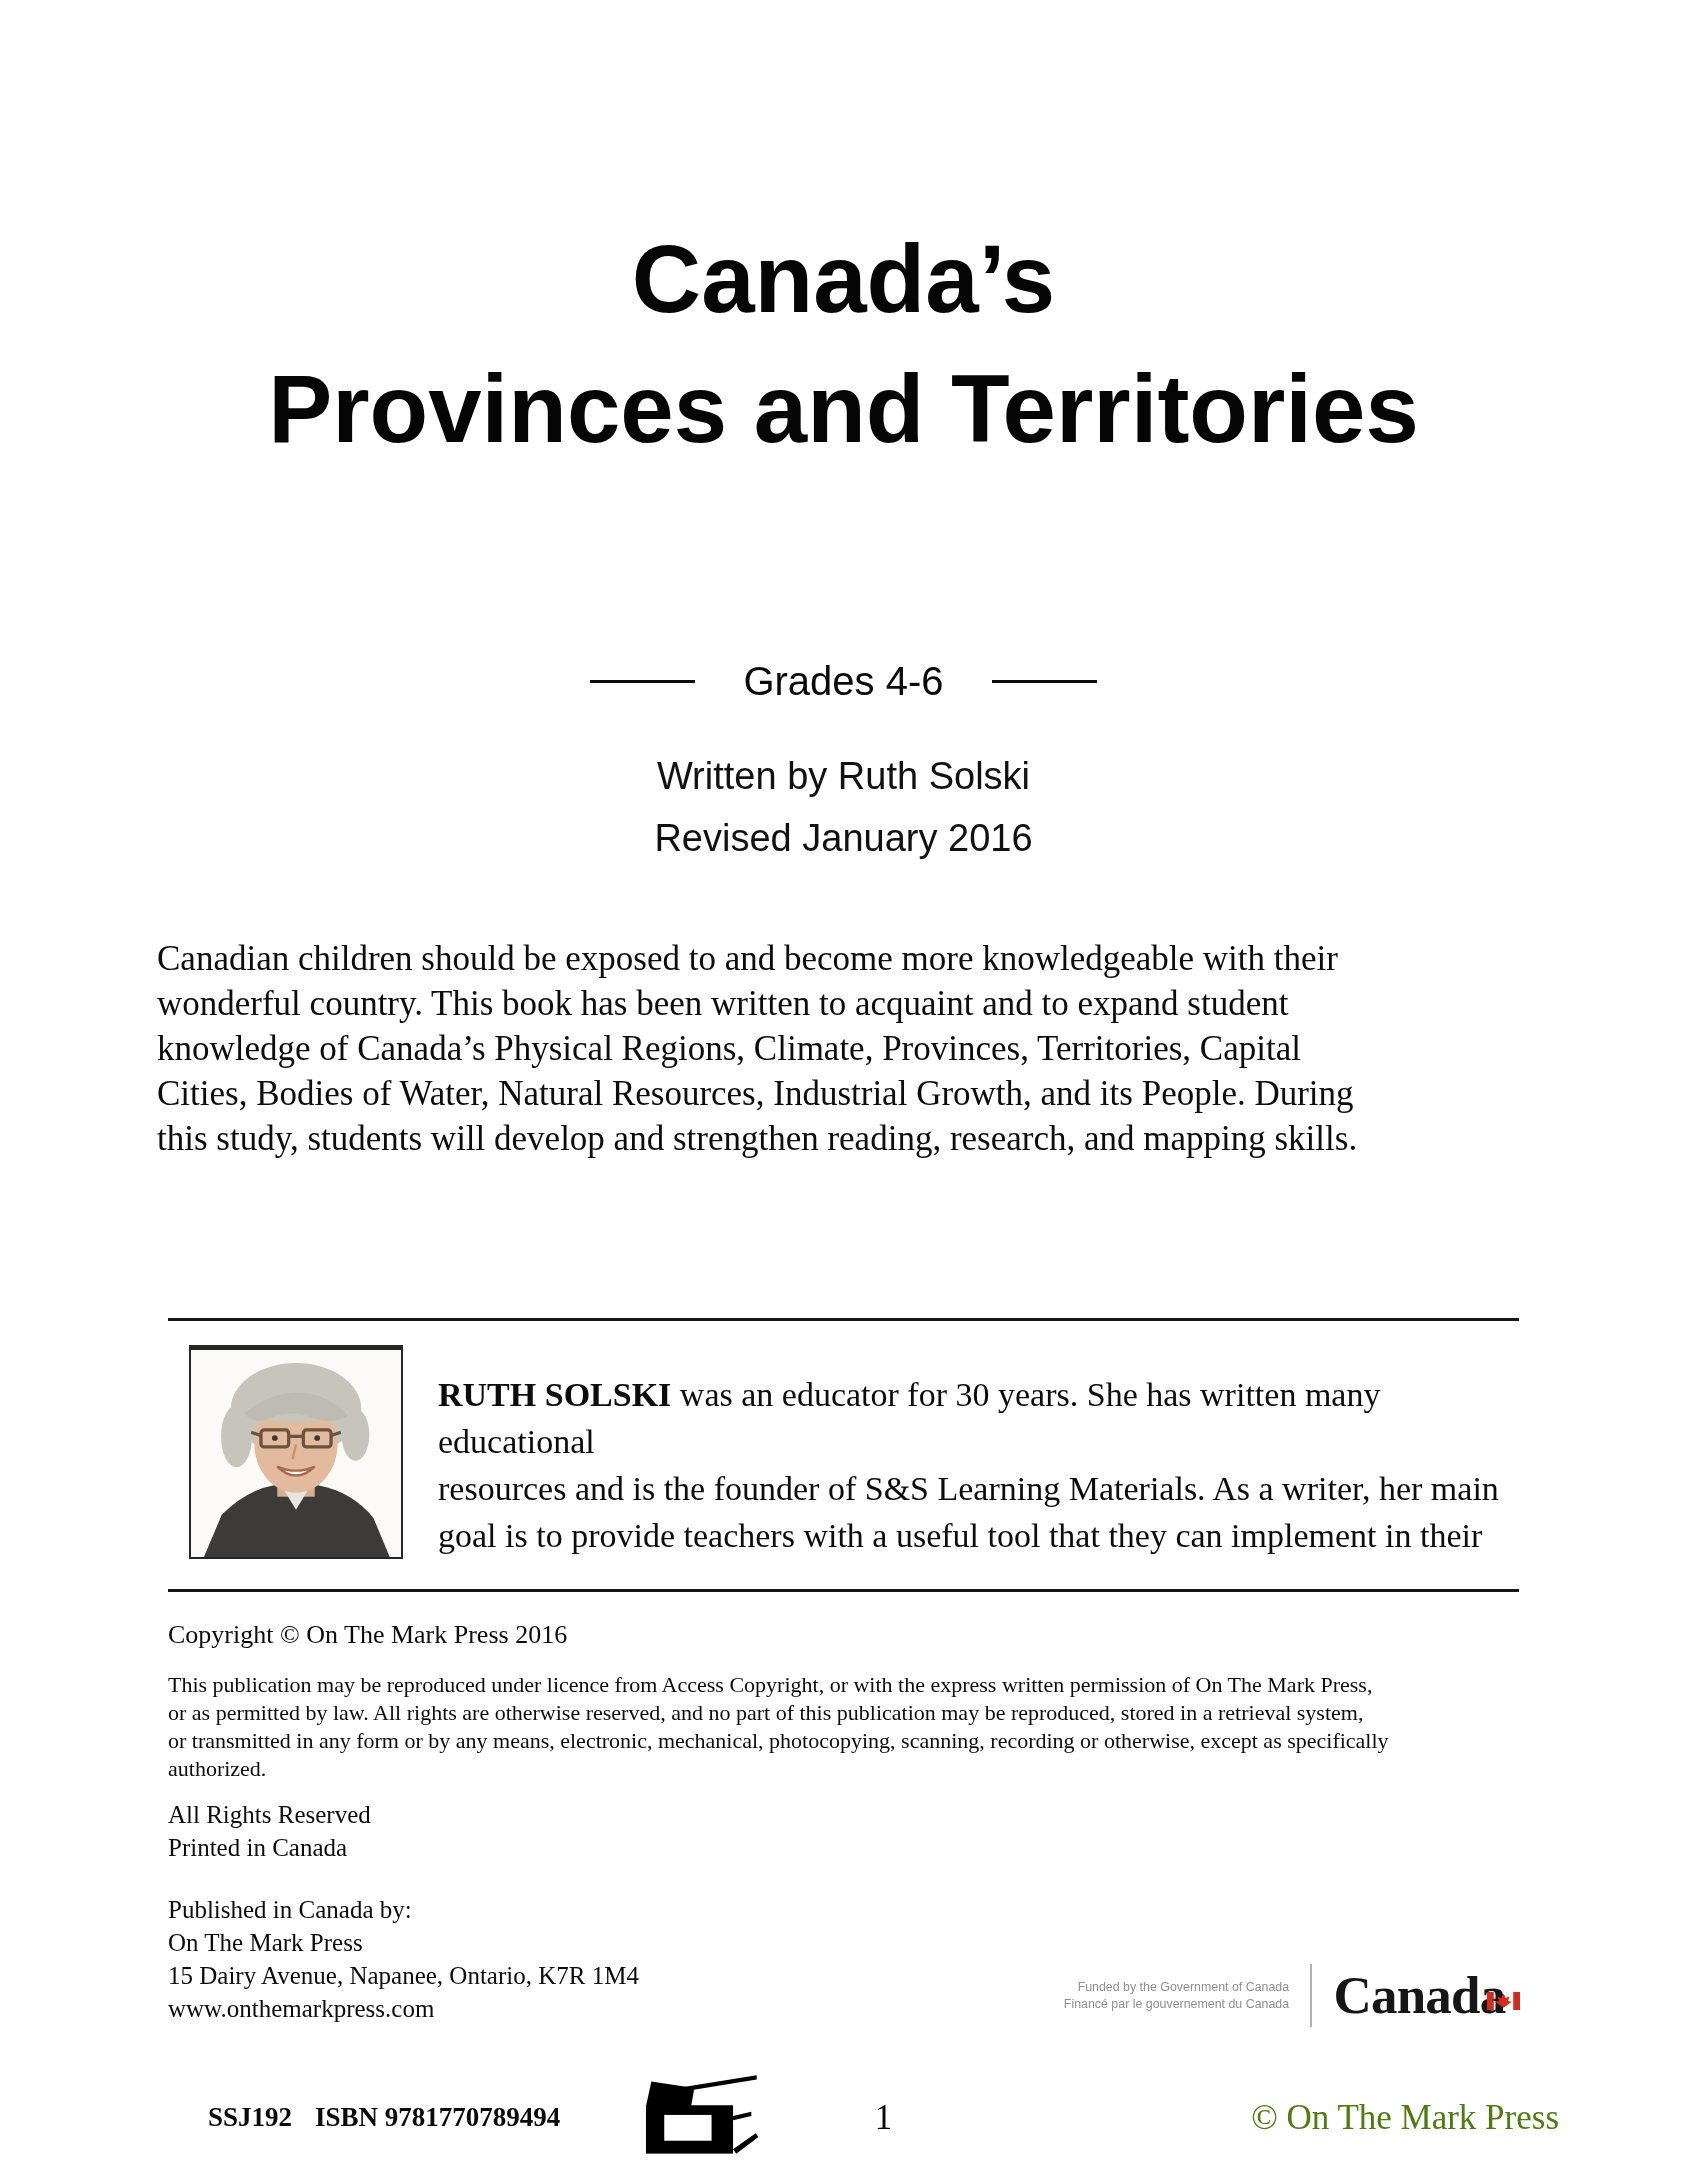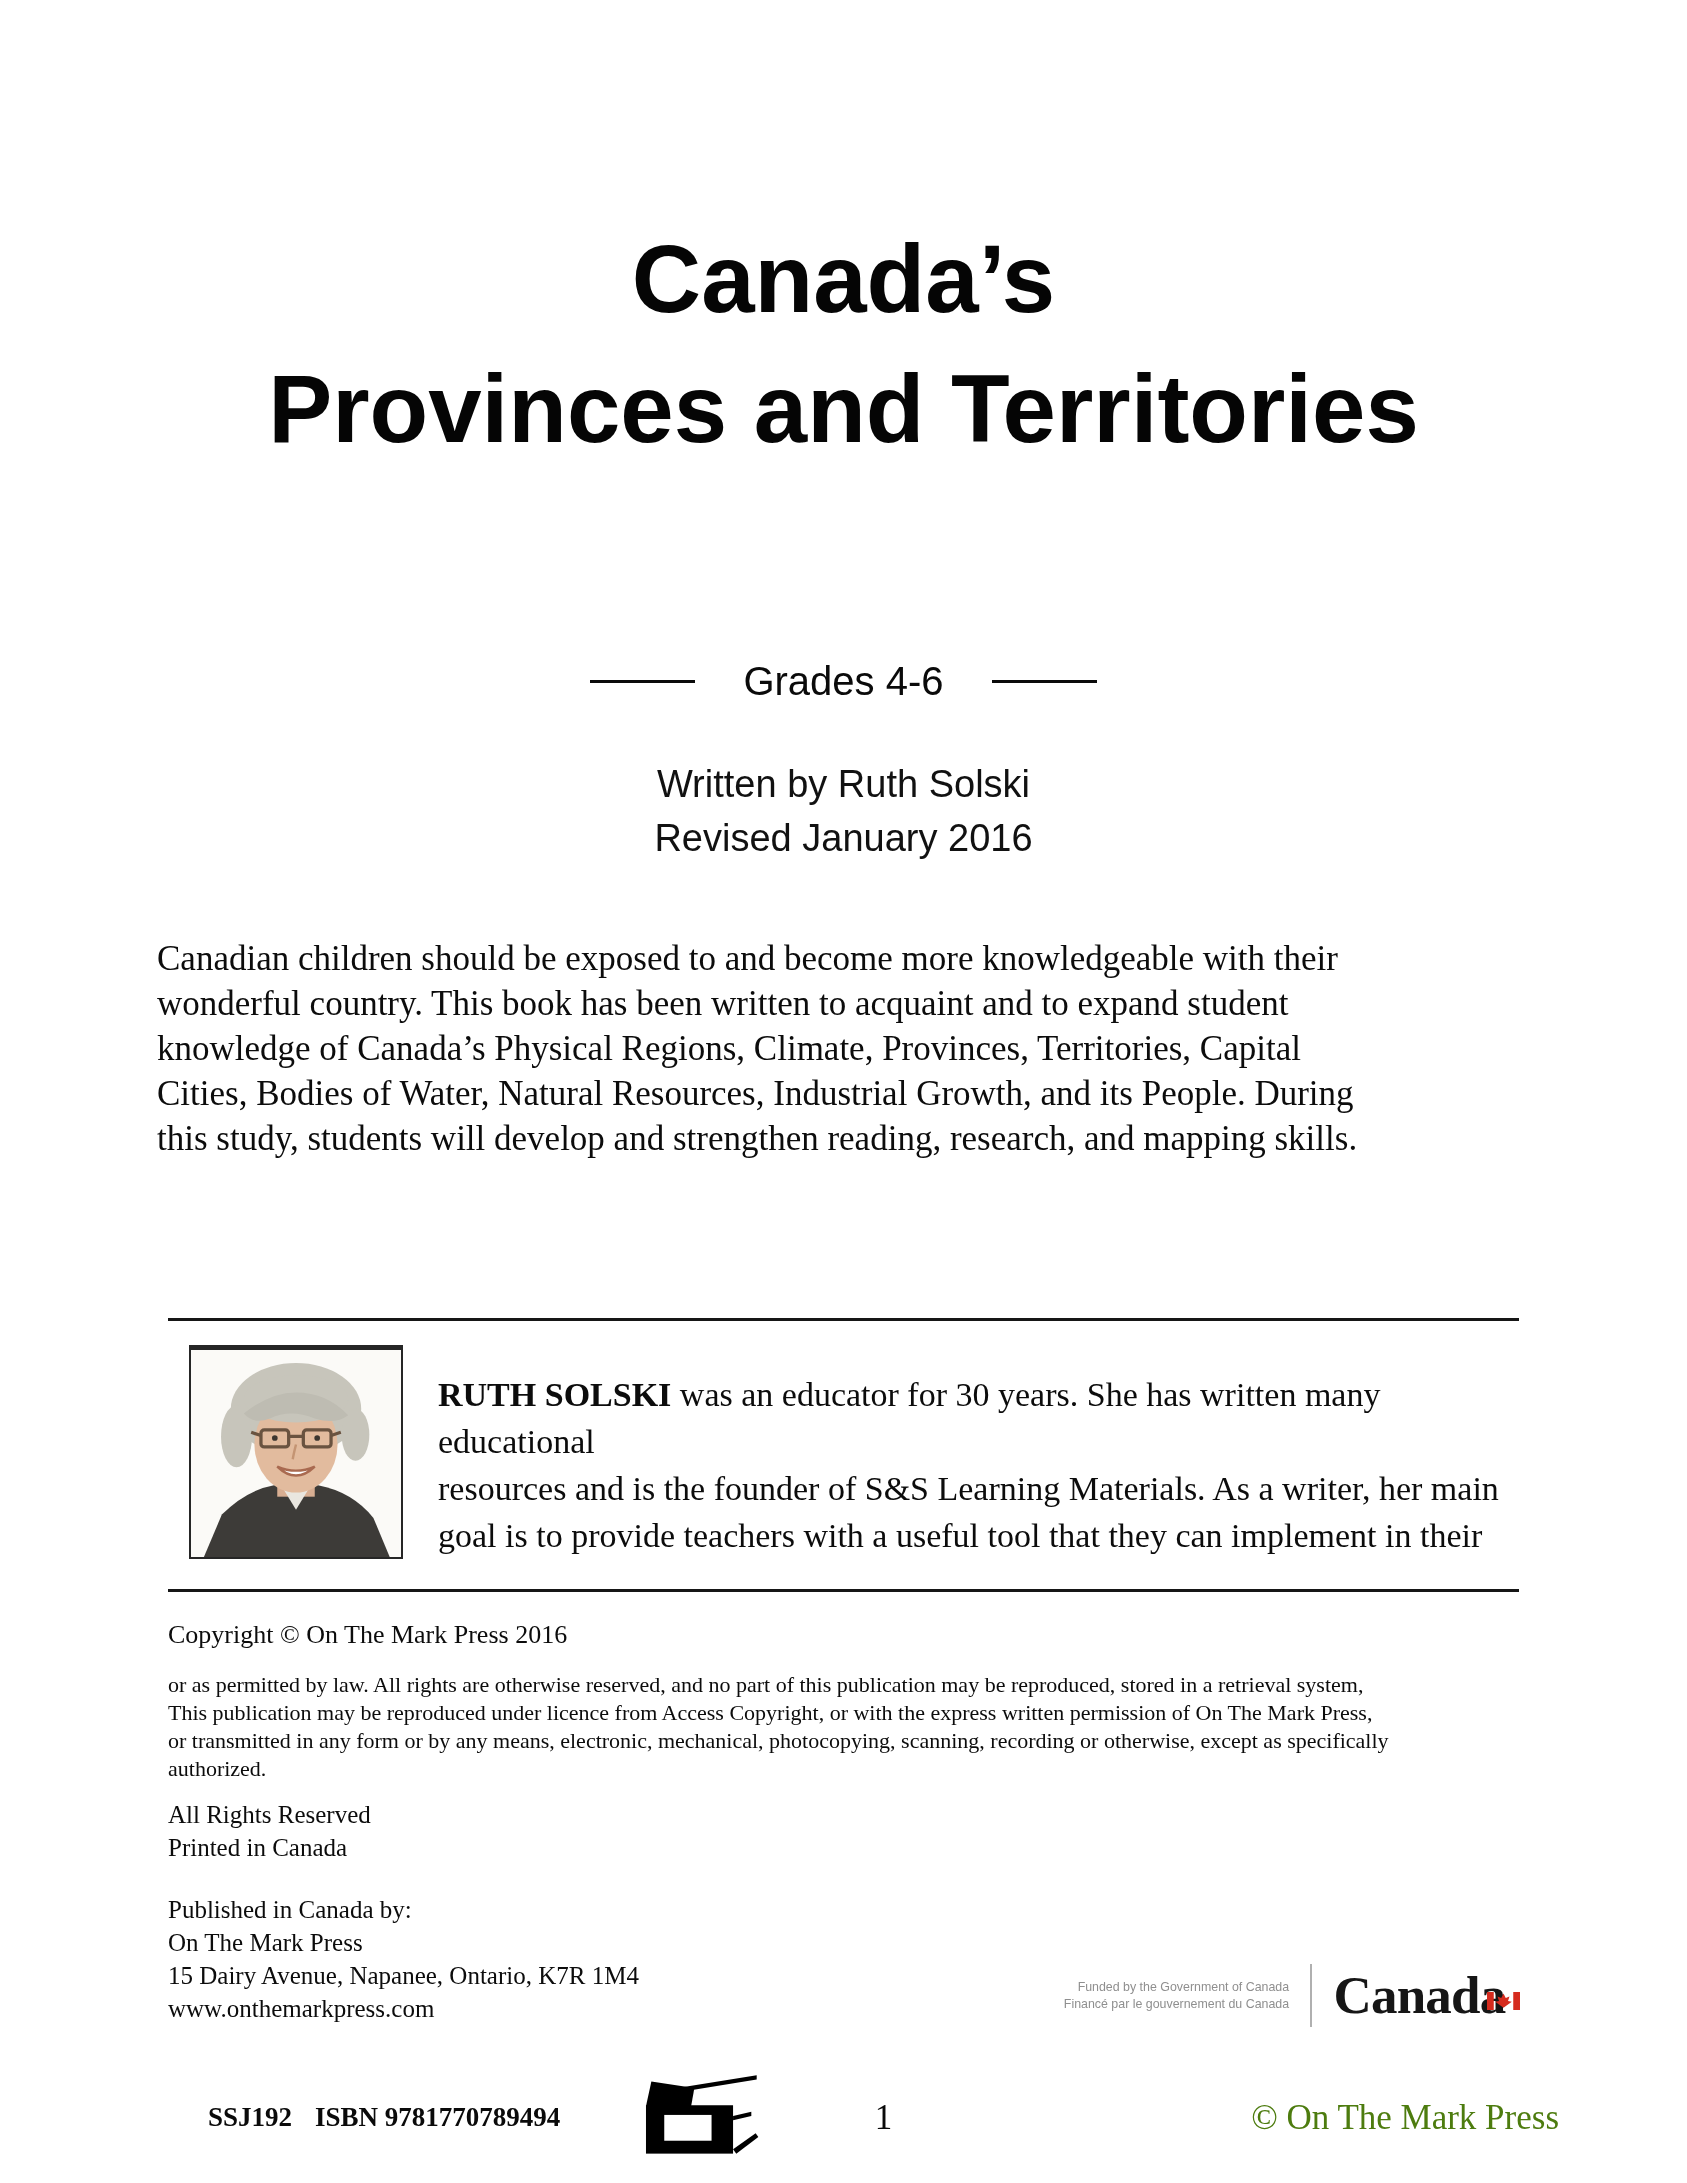--- a/index.html
+++ b/index.html
@@ -32,21 +32,21 @@
   }
   .grades-dash{width:105px;height:3.3px;background:#0a0a0a;}
   .grades-text{
     font-family:"Liberation Sans", sans-serif;
     font-size:40px;color:#0a0a0a;
   }
 
   .byline{
     top:755px;left:0;width:1687px;text-align:center;
     font-family:"Liberation Sans", sans-serif;
-    font-size:38px;color:#111;margin-top:8px;
+    font-size:38px;color:#111;
   }
   .revision{
     top:817px;left:0;width:1687px;text-align:center;
     font-family:"Liberation Sans", sans-serif;
     font-size:38px;color:#111;
   }
 
   
   .description{
     top:936px;left:157px;width:1384px;
@@ -204,22 +204,22 @@
   <div><b>RUTH SOLSKI</b><span> was an educator for 30 years. She has written many educational</span></div>
   <div>resources and is the founder of S&amp;S Learning Materials. As a writer, her main</div>
   <div>goal is to provide teachers with a useful tool that they can implement in their</div>
 </div>
 
 <div class="abs rule rule-2"></div>
 
 <div class="abs copyright-line">Copyright © On The Mark Press 2016</div>
 
 <div class="abs licence">
+  <div>This publication may be reproduced under licence from Access Copyright, or with the express written permission of On The Mark Press,</div>
   <div>or as permitted by law. All rights are otherwise reserved, and no part of this publication may be reproduced, stored in a retrieval system,</div>
-  <div>This publication may be reproduced under licence from Access Copyright, or with the express written permission of On The Mark Press,</div>
   <div>or transmitted in any form or by any means, electronic, mechanical, photocopying, scanning, recording or otherwise, except as specifically</div>
   <div>authorized.</div>
 </div>
 
 <div class="abs rights">
   <div>All Rights Reserved</div>
   <div>Printed in Canada</div>
 </div>
 
 <div class="abs published">

